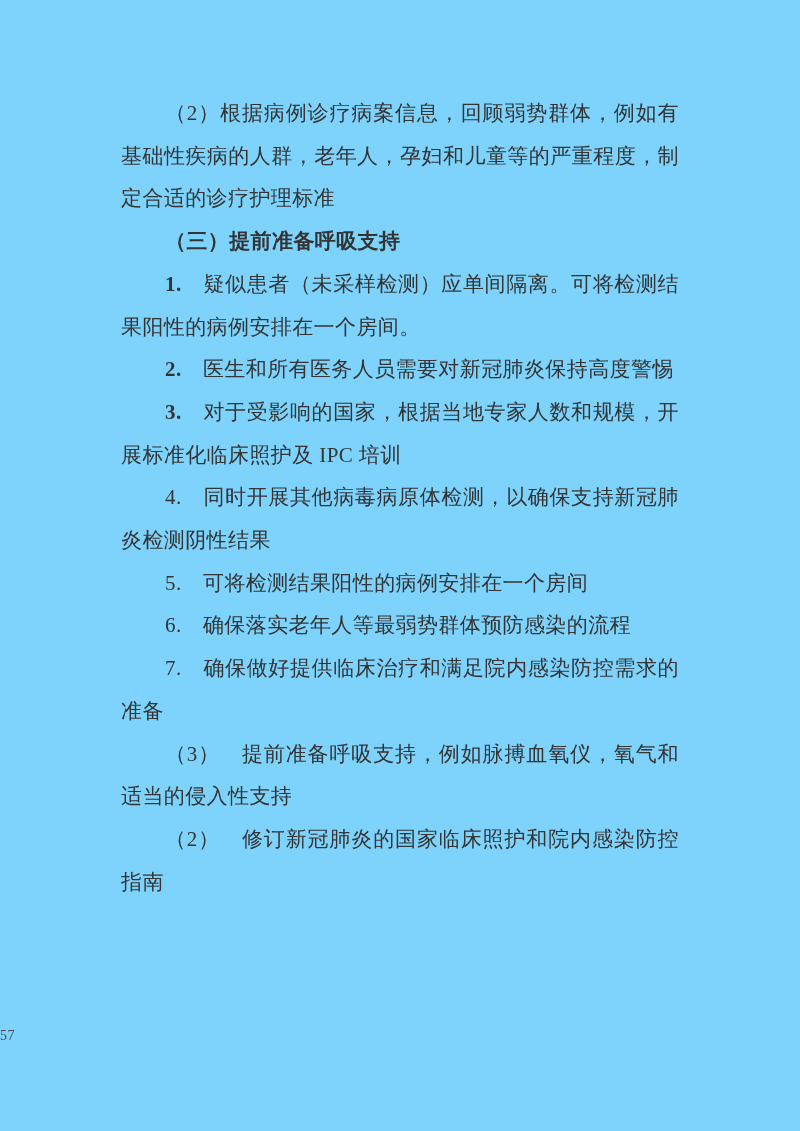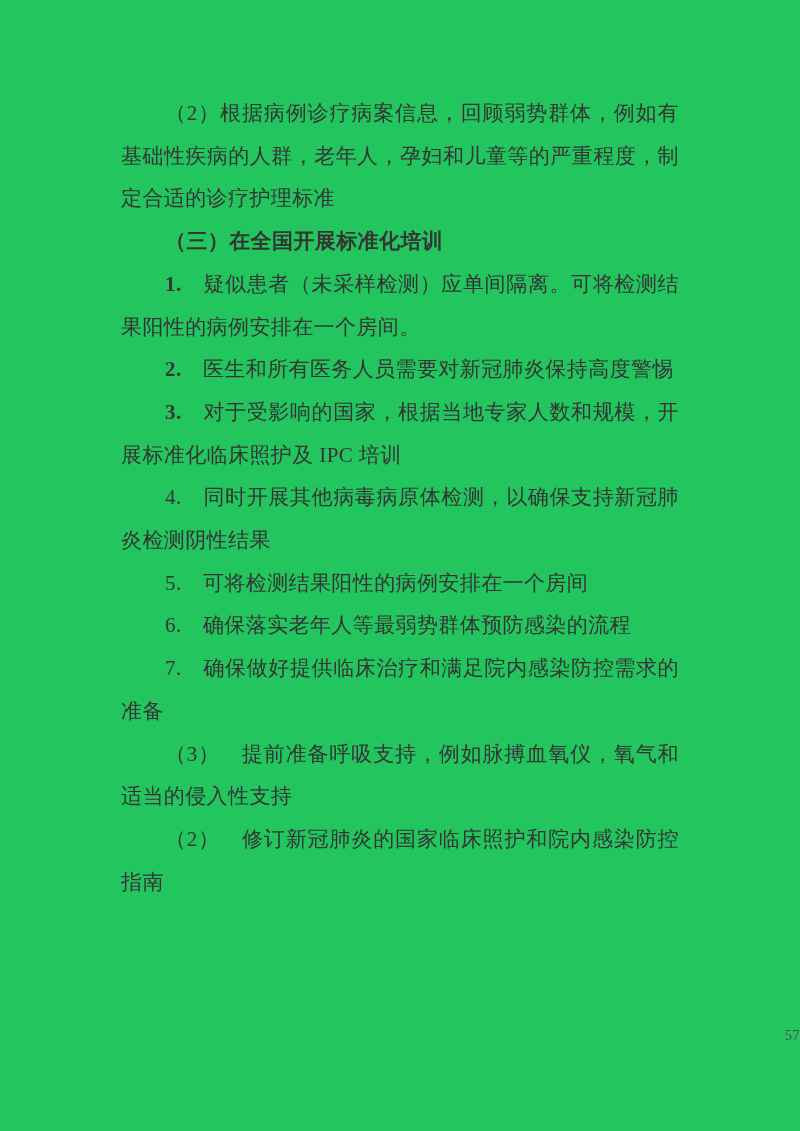--- a/index.html
+++ b/index.html
@@ -4,21 +4,21 @@
 <style>
   html, body {
     margin: 0;
     padding: 0;
     background: #ffffff;
   }
   .page {
     position: relative;
     width: 800px;
     height: 1131px;
-    background: #22c55e;
+    background: #7dd3fc;
     font-family: "Liberation Serif", "DejaVu Serif", serif;
     color: #343434;
     overflow: hidden;
   }
   .content {
     position: absolute;
     left: 121px;
     top: 92px;
     width: 558px;
   }
@@ -37,34 +37,34 @@
     font-weight: bold;
   }
   .para.heading {
     font-weight: bold;
   }
   .page-number {
     position: absolute;
     top: 1026px;
     left: 0;
     width: 100%;
-    text-align: right;
+    text-align: left;
     font-size: 14px;
     line-height: 20px;
     color: #4a4a4a;
     letter-spacing: 0.5px;
   }
 </style>
 </head>
 <body>
 
 <div class="page">
   <div class="content">
       <p class="para"><span class="">（2）根据病例诊疗病案信息，回顾弱势群体，例如有基础性疾病的人群，老年人，孕妇和儿童等的严重程度，制定合适的诊疗护理标准</span></p>
-      <p class="para heading"><span class="b">（三）在全国开展标准化培训</span></p>
+      <p class="para heading"><span class="b">（三）提前准备呼吸支持</span></p>
       <p class="para"><span class="b">1.</span><span class="">　疑似患者（未采样检测）应单间隔离。可将检测结果阳性的病例安排在一个房间。</span></p>
       <p class="para"><span class="b">2.</span><span class="">　医生和所有医务人员需要对新冠肺炎保持高度警惕</span></p>
       <p class="para"><span class="b">3.</span><span class="">　对于受影响的国家，根据当地专家人数和规模，开展标准化临床照护及 IPC 培训</span></p>
       <p class="para"><span class="">4.</span><span class="">　同时开展其他病毒病原体检测，以确保支持新冠肺炎检测阴性结果</span></p>
       <p class="para"><span class="">5.</span><span class="">　可将检测结果阳性的病例安排在一个房间</span></p>
       <p class="para"><span class="">6.</span><span class="">　确保落实老年人等最弱势群体预防感染的流程</span></p>
       <p class="para"><span class="">7.</span><span class="">　确保做好提供临床治疗和满足院内感染防控需求的准备</span></p>
       <p class="para"><span class="">（3）　提前准备呼吸支持，例如脉搏血氧仪，氧气和适当的侵入性支持</span></p>
       <p class="para"><span class="">（2）　修订新冠肺炎的国家临床照护和院内感染防控指南</span></p>
     </div>

